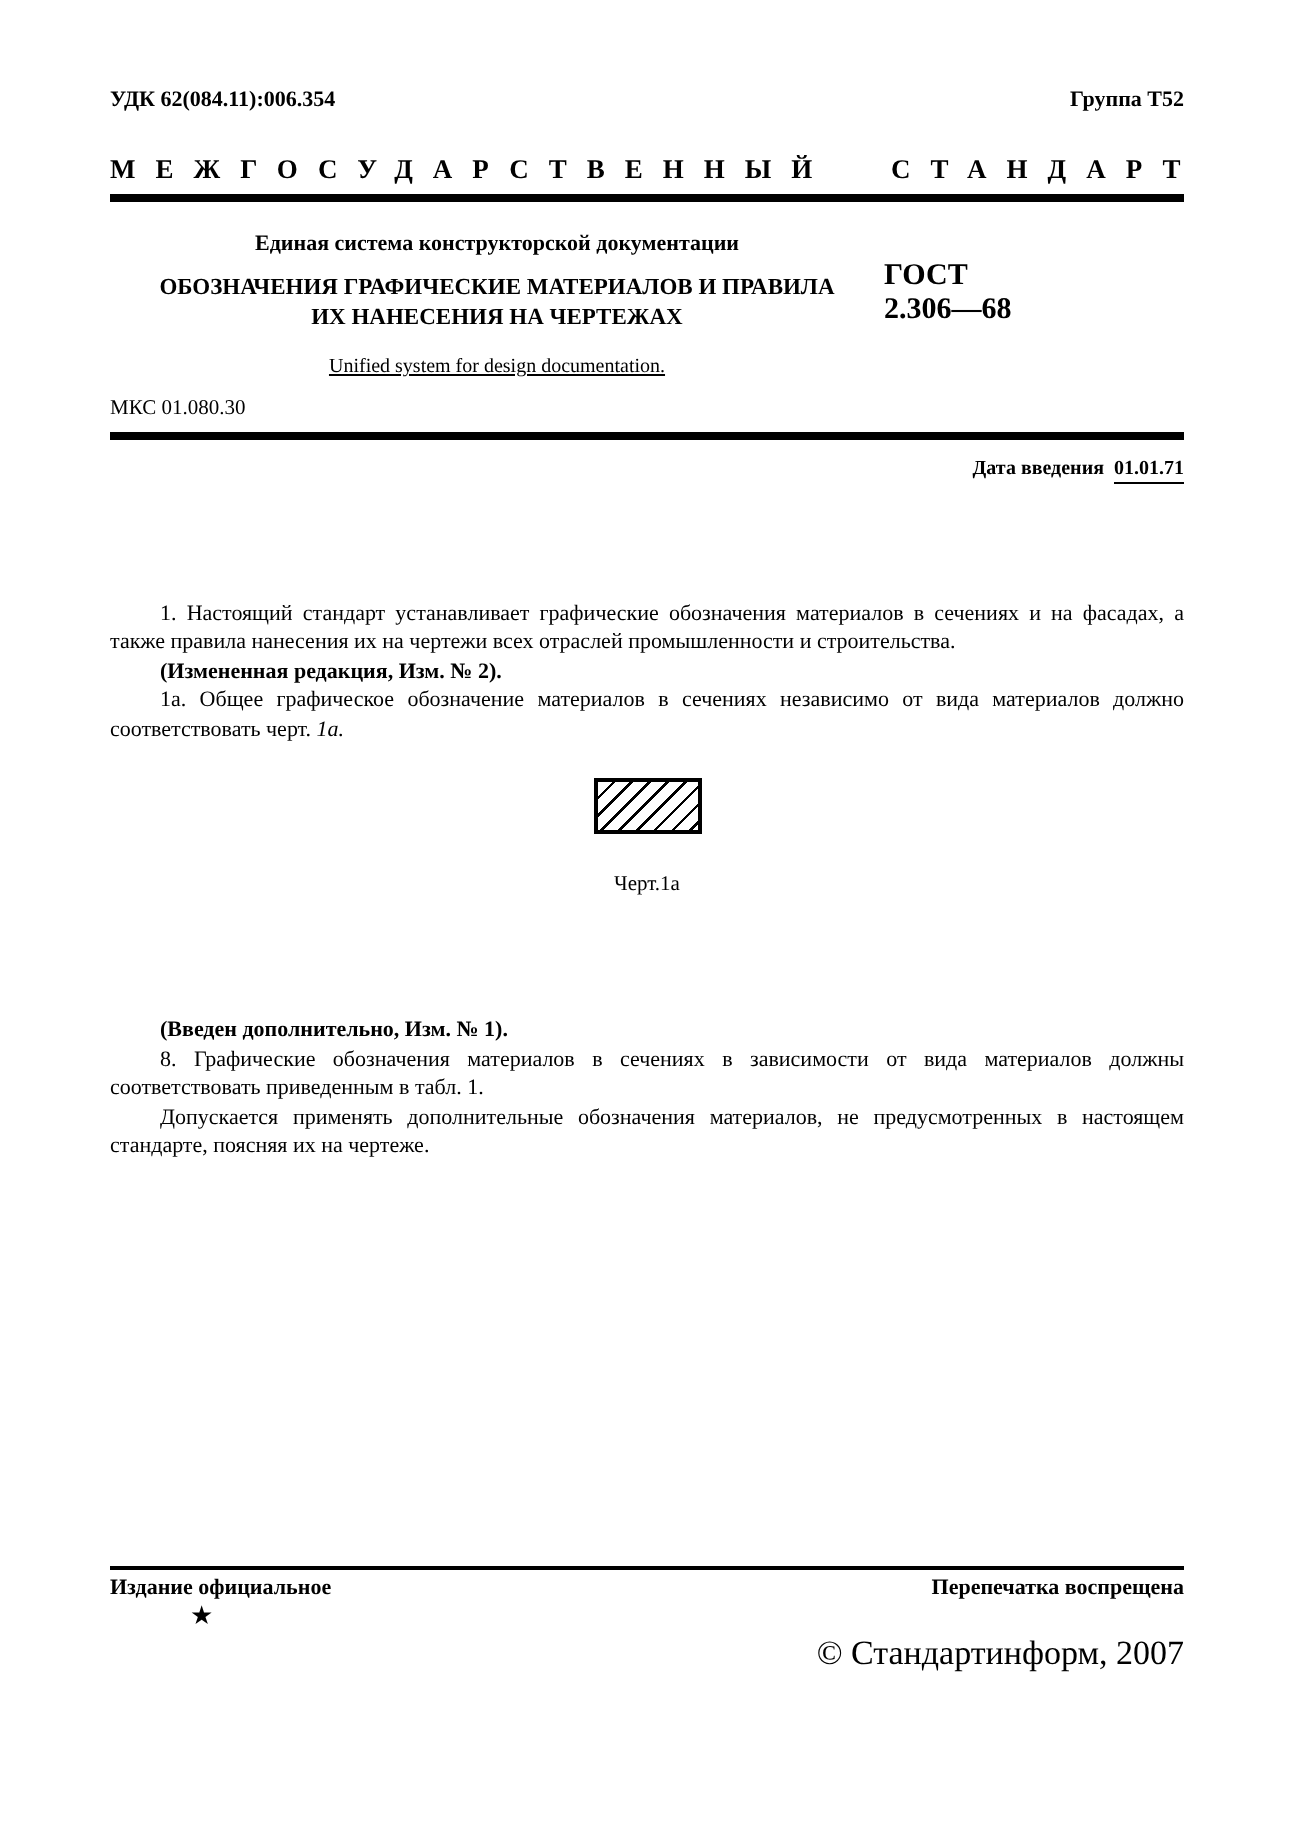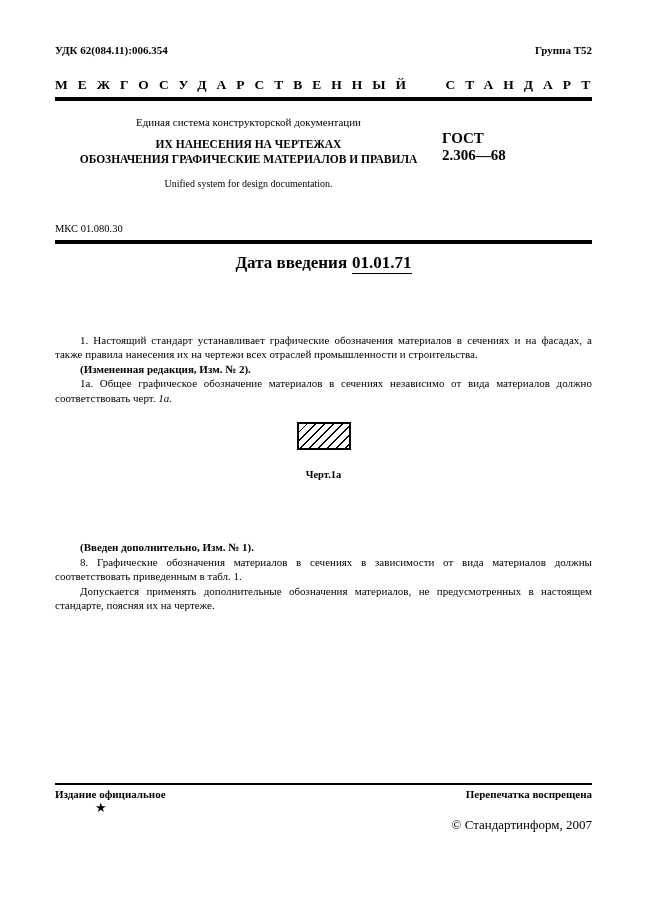--- a/index.html
+++ b/index.html
@@ -38,54 +38,55 @@
     height: 4px;
     background: #000000;
   }
   .title-block {
     margin-top: 15px;
     display: flex;
   }
   .title-left { flex: 1; text-align: center; }
   .eskd {
     font-size: 11px;
-    font-weight: normal;
+    font-weight: bold;
   }
   .doc-title {
     margin-top: 9px;
     font-size: 11.5px;
     font-weight: bold;
     line-height: 15px;
   }
   .subtitle-en {
     margin-top: 11px;
     font-size: 10px;
     line-height: 12.5px;
+    text-decoration: underline;
   }
   .gost-block {
     width: 150px;
     padding-top: 14px;
     text-align: left;
     font-size: 15px;
     font-weight: bold;
     line-height: 17px;
   }
   .mks {
-    margin-top: 32px;
+    margin-top: 8px;
     font-size: 10.5px;
   }
   .rule-thick2 {
     margin-top: 6px;
     height: 4px;
     background: #000000;
   }
   .intro-date {
     margin-top: 9px;
-    text-align: center;
-    font-size: 17px;
+    text-align: right;
+    font-size: 10px;
     font-weight: bold;
   }
   .intro-date .date-u {
     margin-left: 5px;
     border-bottom: 1.5px solid #000;
     padding-bottom: 1px;
   }
   .body-text { margin-top: 60px; }
   .para {
     margin: 0;
@@ -106,21 +107,20 @@
     background: repeating-linear-gradient(
       135deg,
       transparent 0px, transparent 5px,
       #000 5px, #000 6.3px
     );
   }
   .figure-caption {
     margin-top: 15px;
     text-align: center;
     font-size: 10.5px;
-    font-weight: bold;
   }
   .sect2 { margin-top: 60px; }
   .footer {
     position: absolute;
     left: 55px; right: 54px; top: 783px;
   }
   .footer-rule { height: 2px; background: #000; }
   .footer-row {
     margin-top: 3px;
     display: flex;
@@ -131,21 +131,21 @@
   }
   .star-line {
     margin-top: 1px;
     padding-left: 40px;
     font-size: 13px;
     line-height: 13px;
   }
   .copyright {
     margin-top: 3px;
     text-align: right;
-    font-size: 13px;
+    font-size: 17px;
   }
 </style>
 </head>
 <body>
 
 <div class="page">
   <div class="content">
 
     <div class="top-row">
       <span>УДК 62(084.11):006.354</span>
@@ -153,22 +153,22 @@
     </div>
 
     <div class="standard-type">МЕЖГОСУДАРСТВЕННЫЙ СТАНДАРТ</div>
 
     <div class="rule-thick"></div>
 
     <div class="title-block">
       <div class="title-left">
         <div class="eskd">Единая система конструкторской документации</div>
         <div class="doc-title">
+          <div>ОБОЗНАЧЕНИЯ ГРАФИЧЕСКИЕ МАТЕРИАЛОВ И ПРАВИЛА</div>
           <div>ИХ НАНЕСЕНИЯ НА ЧЕРТЕЖАХ</div>
-          <div>ОБОЗНАЧЕНИЯ ГРАФИЧЕСКИЕ МАТЕРИАЛОВ И ПРАВИЛА</div>
         </div>
         <div class="subtitle-en">
           <div>Unified system for design documentation.</div>
         </div>
       </div>
       <div class="gost-block">
         <div>ГОСТ</div>
         <div>2.306—68</div>
       </div>
     </div>

